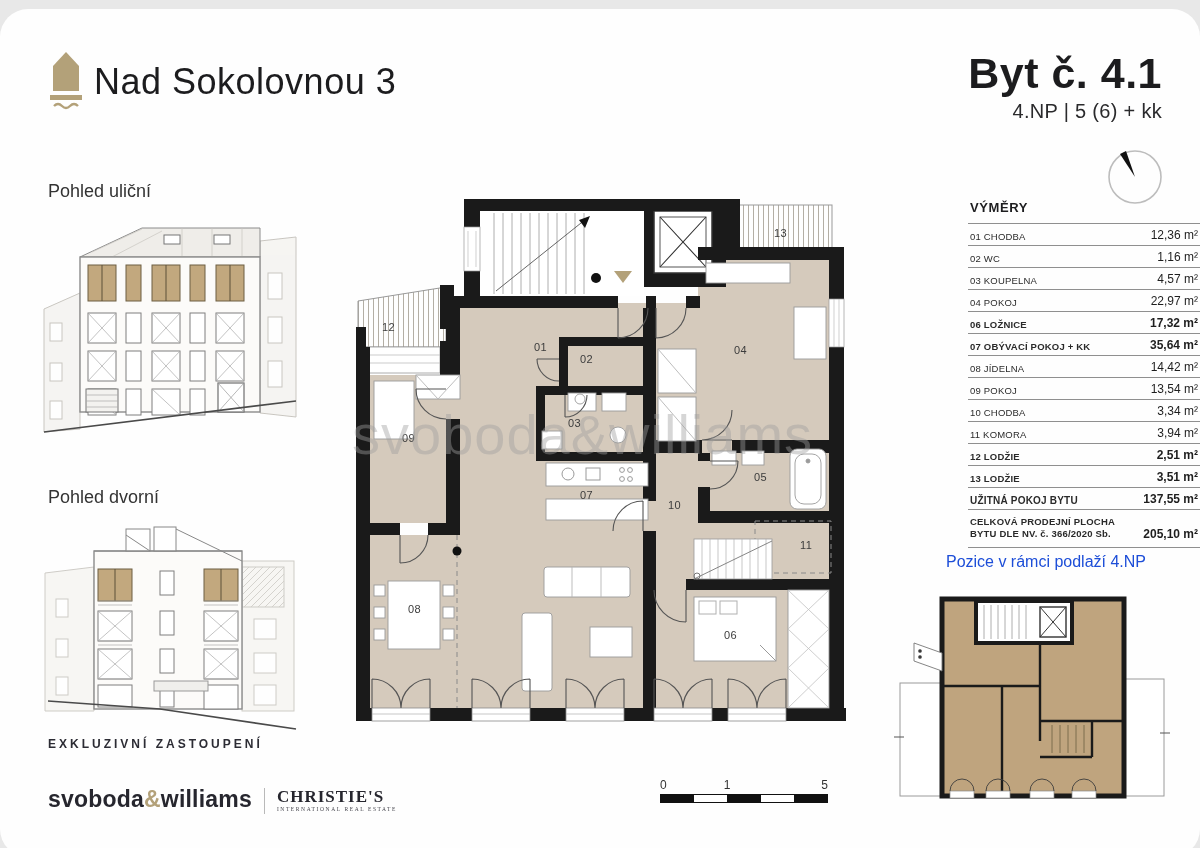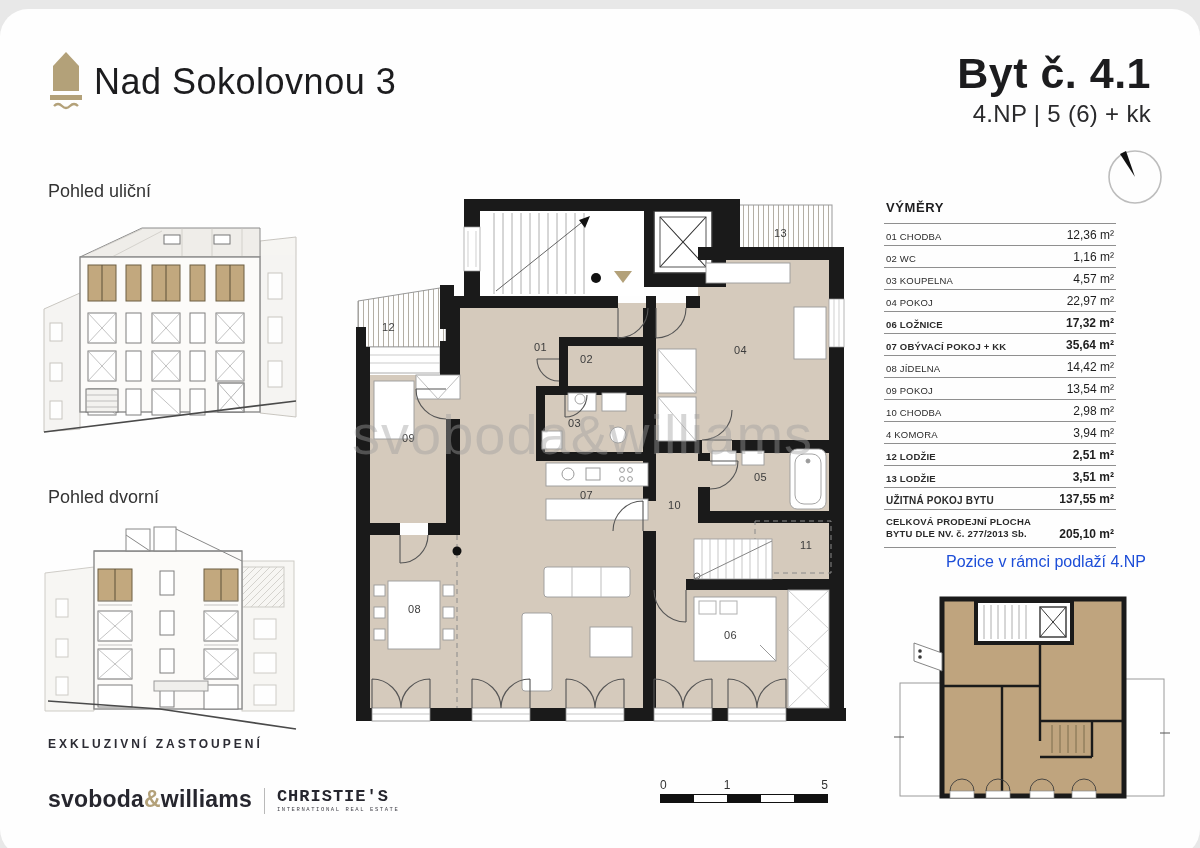--- a/index.html
+++ b/index.html
@@ -2,29 +2,29 @@
 <html><head>
 <meta charset="utf-8">
 <style>
   html,body{margin:0;padding:0;background:#e8e8e8;}
   .page{position:relative;width:1200px;height:848px;background:#fefefe;margin:9px auto;
         font-family:"Liberation Sans",sans-serif;color:#222;overflow:hidden;border-radius:28px;}
   .abs{position:absolute;}
 
   
   .project-title{left:94px;top:52px;font-size:36px;font-weight:500;color:#1c1c1e;letter-spacing:.5px;}
-  .unit-block{right:49px;top:40px;text-align:right;}
+  .unit-block{right:38px;top:40px;text-align:right;}
   .unit-no{font-size:43px;font-weight:600;color:#1c1c1e;letter-spacing:.5px;}
-  .unit-spec{font-size:24px;font-weight:500;color:#2a2a2c;margin-top:2px;letter-spacing:.3px;}
+  .unit-spec{font-size:20px;font-weight:500;color:#2a2a2c;margin-top:2px;letter-spacing:.3px;}
 
   
   .view-caption{font-size:18px;font-weight:500;color:#333;}
 
   
-  .area-table{left:884px;top:191px;width:232px;}
+  .area-table{left:968px;top:191px;width:232px;}
   .tbl-title{font-size:13px;font-weight:700;color:#1d1d1f;letter-spacing:.6px;padding:0 0 8px 2px;}
   .tbl-body{border-bottom:1px solid #8f8f8f;}
   .trow{display:flex;justify-content:space-between;align-items:flex-end;border-top:1px solid #8f8f8f;
         padding:4px 2px 3px;}
   .trow .lbl{font-size:9.5px;font-weight:500;color:#2a2a2a;letter-spacing:.2px;}
   .trow .val{font-size:12px;font-weight:500;color:#1e1e1e;white-space:nowrap;}
   .trow.b .lbl,.trow.b .val{font-weight:700;}
   .trow.total .lbl{font-size:10px;}
   .trow.total2 .lbl{width:152px;line-height:1.3;font-size:9.5px;}
   .trow.total2{padding:6px 2px;}
@@ -34,21 +34,21 @@
   
   .watermark{left:352px;top:393px;width:500px;font-size:56px;font-weight:500;color:#9f9f9f;
              opacity:.42;letter-spacing:1px;white-space:nowrap;pointer-events:none;z-index:5;}
 
   
   .exclusive{left:48px;top:728px;font-size:12px;font-weight:700;letter-spacing:3px;color:#2c2c34;}
   .brandrow{left:48px;top:779px;display:flex;align-items:flex-start;}
   .sw{font-size:23px;font-weight:700;color:#26262e;letter-spacing:.2px;line-height:1;}
   .sw .amp{color:#b3a179;}
   .brand-div{width:1px;height:26px;background:#b9b9b9;margin:0 12px;}
-  .christies{font-family:Liberation Mono, monospace;line-height:1;}
+  .christies{font-family:Liberation Serif, serif;line-height:1;}
   .christies .cname{font-size:17px;font-weight:600;letter-spacing:1px;color:#26262e;}
   .christies .csub{font-size:5.5px;letter-spacing:1.6px;color:#44444c;margin-top:2px;text-align:center;}
 
   
   .scalebar{left:660px;top:769px;width:168px;}
   .sb-labels{position:relative;height:14px;font-size:12px;color:#333;}
   .sb-labels .t0{position:absolute;left:0;}
   .sb-labels .t1{position:absolute;left:40%;transform:translateX(-50%);}
   .sb-labels .t5{position:absolute;right:0;}
   .sb-bar{display:flex;height:7px;border:1px solid #111;margin-top:2px;}
@@ -439,40 +439,40 @@
       <div class="trow">
           <span class="lbl">08 JÍDELNA</span>
           <span class="val">14,42 m²</span>
         </div>
       <div class="trow">
           <span class="lbl">09 POKOJ</span>
           <span class="val">13,54 m²</span>
         </div>
       <div class="trow">
           <span class="lbl">10 CHODBA</span>
-          <span class="val">2,98 m²</span>
-        </div>
-      <div class="trow">
-          <span class="lbl">4 KOMORA</span>
+          <span class="val">3,34 m²</span>
+        </div>
+      <div class="trow">
+          <span class="lbl">11 KOMORA</span>
           <span class="val">3,94 m²</span>
         </div>
       <div class="trow b">
           <span class="lbl">12 LODŽIE</span>
           <span class="val">2,51 m²</span>
         </div>
       <div class="trow b">
           <span class="lbl">13 LODŽIE</span>
           <span class="val">3,51 m²</span>
         </div>
       <div class="trow b total">
           <span class="lbl">UŽITNÁ POKOJ BYTU</span>
           <span class="val">137,55 m²</span>
         </div>
       <div class="trow b total2">
-          <span class="lbl">CELKOVÁ PRODEJNÍ PLOCHA BYTU DLE NV. č. 277/2013 Sb.</span>
+          <span class="lbl">CELKOVÁ PRODEJNÍ PLOCHA BYTU DLE NV. č. 366/2020 Sb.</span>
           <span class="val">205,10 m²</span>
         </div>
     </div>
   </div>
 
   <div class="abs pos-caption">Pozice v rámci podlaží 4.NP</div>
 
   <svg class="abs" style="left:892px;top:582px" width="278" height="226" viewBox="0 0 278 226">
 
     <g fill="#fff" stroke="#9a9a9a" stroke-width="1">

